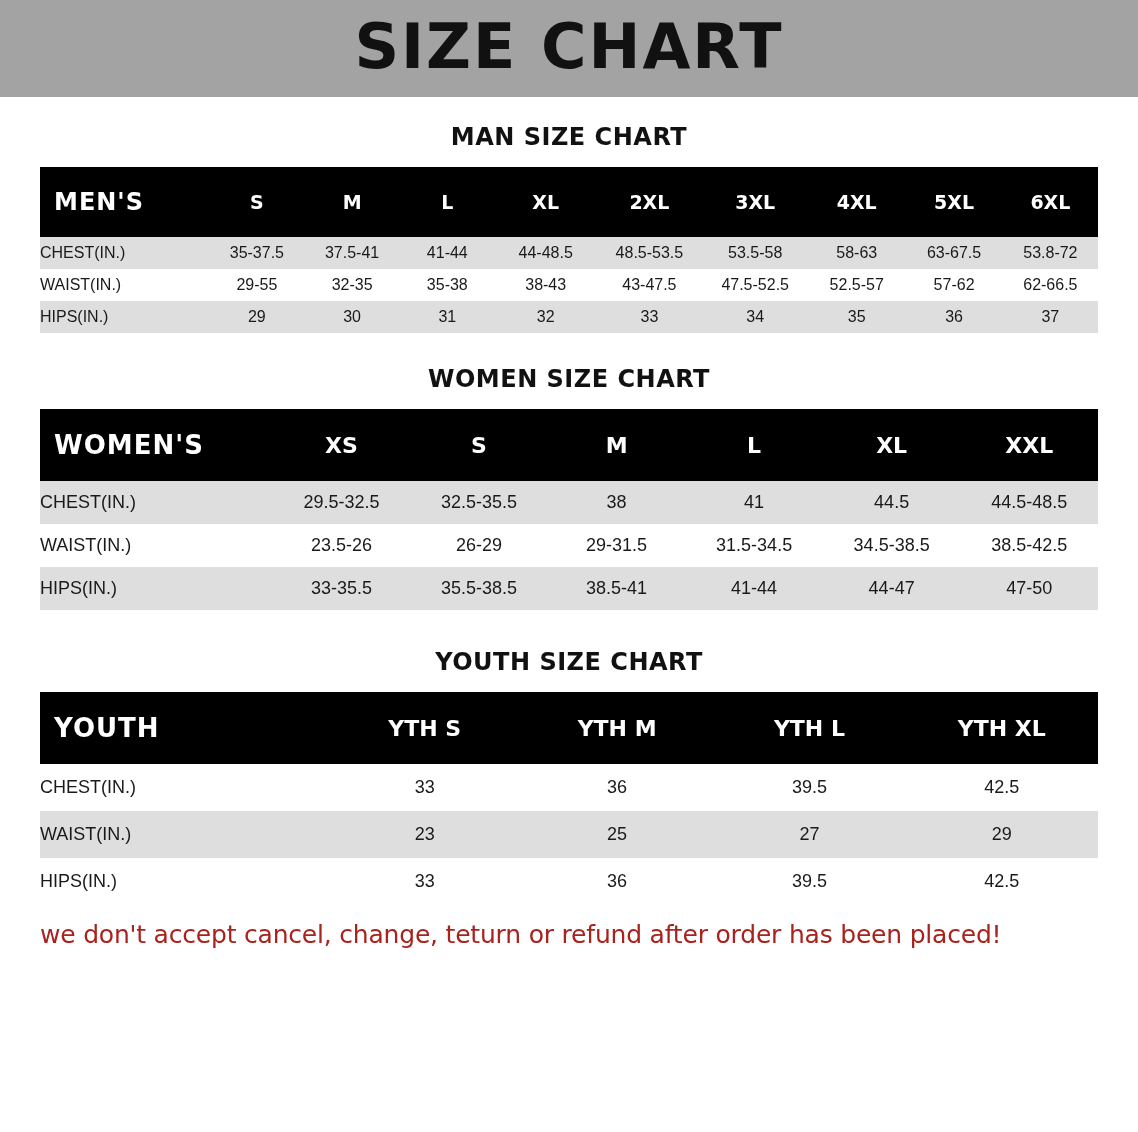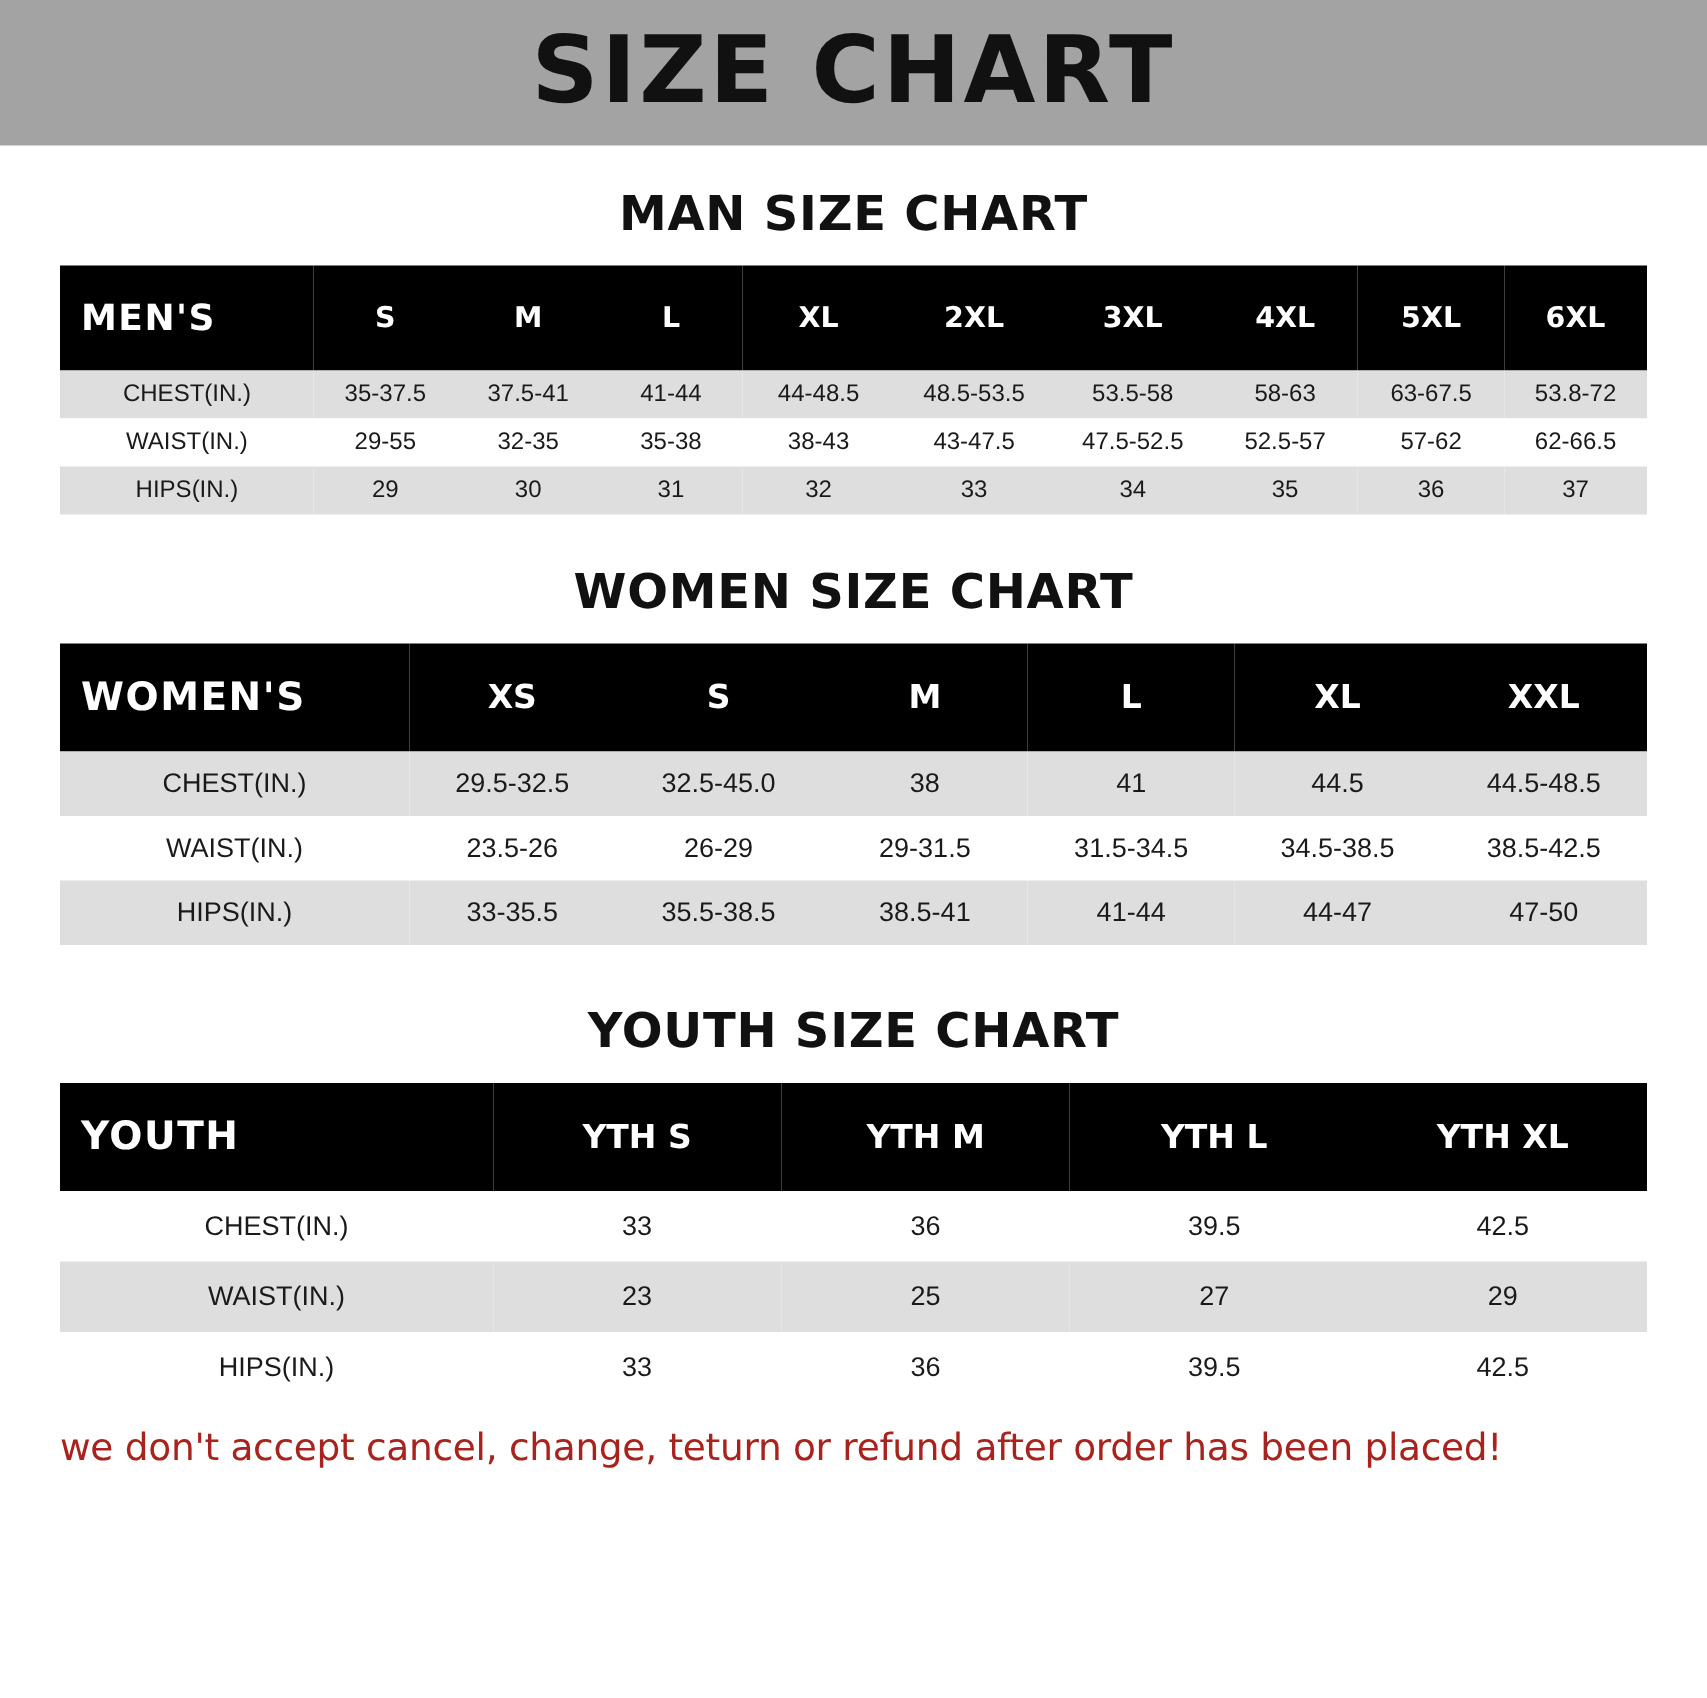--- a/index.html
+++ b/index.html
@@ -34,21 +34,21 @@
     color: #111111;
     line-height: 1;
     margin-top: -4px;
   }
 
   
   .section-title {
     text-align: center;
     font-family: "DejaVu Sans", sans-serif;
     font-weight: bold;
-    font-size: 32px;
+    font-size: 24px;
     letter-spacing: 0.5px;
     color: #111111;
   }
   #man-title    { margin-top: 26px; }
   #women-title  { margin-top: 32px; }
   #youth-title  { margin-top: 38px; }
 
   
   .table-wrap {
     padding: 0 40px;
@@ -74,21 +74,21 @@
     padding-left: 14px;
     letter-spacing: 1px;
   }
   tbody td {
     text-align: center;
     font-size: 17px;
     padding: 7px 0;
     color: #1a1a1a;
   }
   tbody td.row-label {
-    text-align: center;
+    text-align: left;
     font-size: 17px;
     color: #1a1a1a;
   }
   tr.shade td { background: #dedede; }
   tr.plain td { background: #ffffff; }
 
   
   #men-table thead th { font-size: 19px; }
   #men-table thead th.label-col { font-size: 24px; }
   #men-table tbody td { font-size: 16px; }
@@ -213,21 +213,21 @@
         <th>M</th>
         <th>L</th>
         <th>XL</th>
         <th>XXL</th>
       </tr>
     </thead>
     <tbody>
       <tr class="shade">
         <td class="row-label">CHEST(IN.)</td>
         <td>29.5-32.5</td>
-        <td>32.5-45.0</td>
+        <td>32.5-35.5</td>
         <td>38</td>
         <td>41</td>
         <td>44.5</td>
         <td>44.5-48.5</td>
       </tr>
       <tr class="plain">
         <td class="row-label">WAIST(IN.)</td>
         <td>23.5-26</td>
         <td>26-29</td>
         <td>29-31.5</td>

